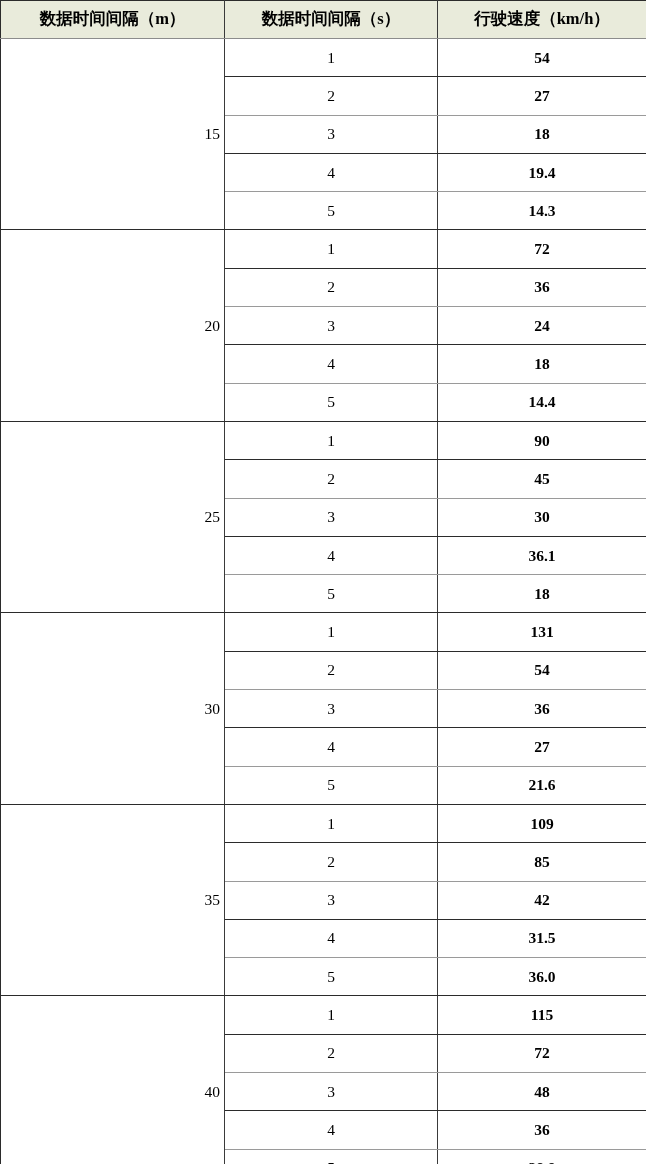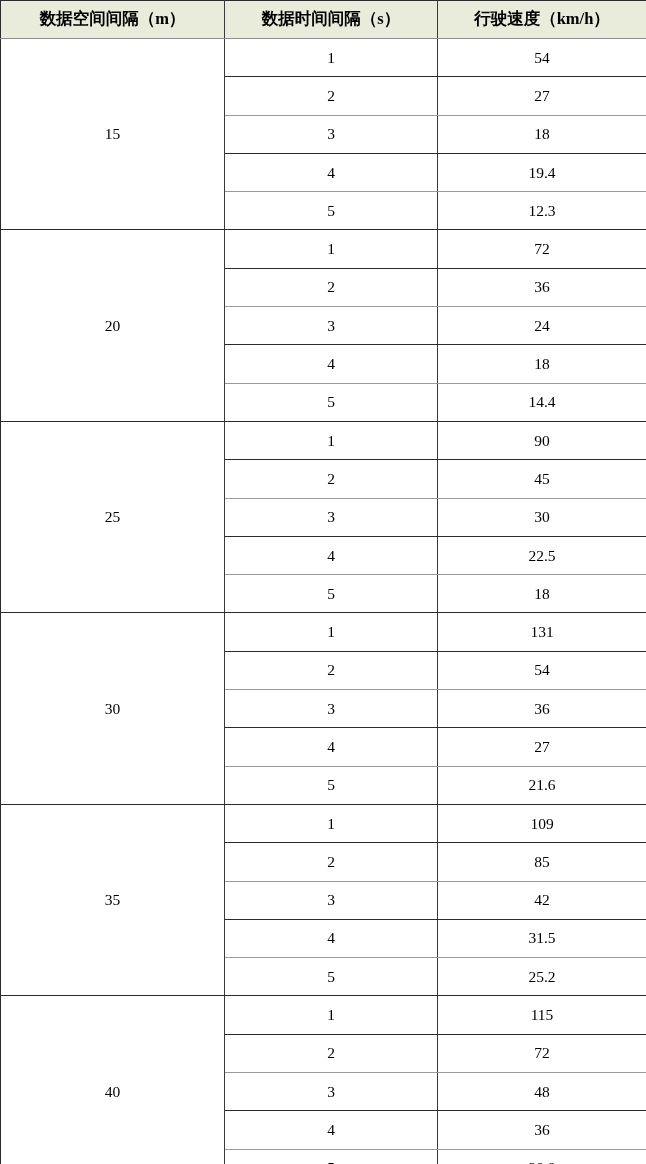--- a/index.html
+++ b/index.html
@@ -56,35 +56,35 @@
     height: 37.3px;
     font-size: 15.5px;
     text-align: center;
     vertical-align: middle;
     padding: 0 4px;
     border-right: 1px solid #3a3a3a;
     border-bottom: 1px solid #2b2b2b;
     background: #ffffff;
     white-space: nowrap;
   }
-  tbody td:last-child { border-right: none; }
+  tbody td:last-child { border-right: none; font-weight: bold; }
 
   
   tbody tr.light-rule td {
     border-bottom: 1px solid #9a9a9a;
   }
 
   
   tbody tr.group-end td {
     border-bottom: 1px solid #2b2b2b;
   }
 
   td.group-cell {
     font-size: 15.5px;
-    text-align: center;
+    text-align: right;
     vertical-align: middle;
     border-bottom: 1px solid #2b2b2b;
     margin-left: 28px;
   }
 
   tbody tr:last-child td {
     border-bottom: none;
   }
 </style>
 </head>
@@ -92,21 +92,21 @@
 
 <div class="table-wrap">
   <table class="data-table">
     <colgroup>
       <col class="col-space">
       <col class="col-time">
       <col class="col-speed">
     </colgroup>
     <thead>
       <tr>
-        <th>数据空间间隔（m）</th>
+        <th>数据时间间隔（m）</th>
         <th>数据时间间隔（s）</th>
         <th>行驶速度（km/h）</th>
       </tr>
     </thead>
     <tbody id="table-body">
         <tr>
           <td class="group-cell" rowspan="5">15</td>
           <td>1</td>
           <td>54</td>
         </tr>
@@ -117,21 +117,21 @@
         <tr>
           <td>3</td>
           <td>18</td>
         </tr>
         <tr class="light-rule">
           <td>4</td>
           <td>19.4</td>
         </tr>
         <tr class="group-end">
           <td>5</td>
-          <td>12.3</td>
+          <td>14.3</td>
         </tr>
         <tr>
           <td class="group-cell" rowspan="5">20</td>
           <td>1</td>
           <td>72</td>
         </tr>
         <tr class="light-rule">
           <td>2</td>
           <td>36</td>
         </tr>
@@ -155,21 +155,21 @@
         <tr class="light-rule">
           <td>2</td>
           <td>45</td>
         </tr>
         <tr>
           <td>3</td>
           <td>30</td>
         </tr>
         <tr class="light-rule">
           <td>4</td>
-          <td>22.5</td>
+          <td>36.1</td>
         </tr>
         <tr class="group-end">
           <td>5</td>
           <td>18</td>
         </tr>
         <tr>
           <td class="group-cell" rowspan="5">30</td>
           <td>1</td>
           <td>131</td>
         </tr>
@@ -201,21 +201,21 @@
         <tr>
           <td>3</td>
           <td>42</td>
         </tr>
         <tr class="light-rule">
           <td>4</td>
           <td>31.5</td>
         </tr>
         <tr class="group-end">
           <td>5</td>
-          <td>25.2</td>
+          <td>36.0</td>
         </tr>
         <tr>
           <td class="group-cell" rowspan="5">40</td>
           <td>1</td>
           <td>115</td>
         </tr>
         <tr class="light-rule">
           <td>2</td>
           <td>72</td>
         </tr>

